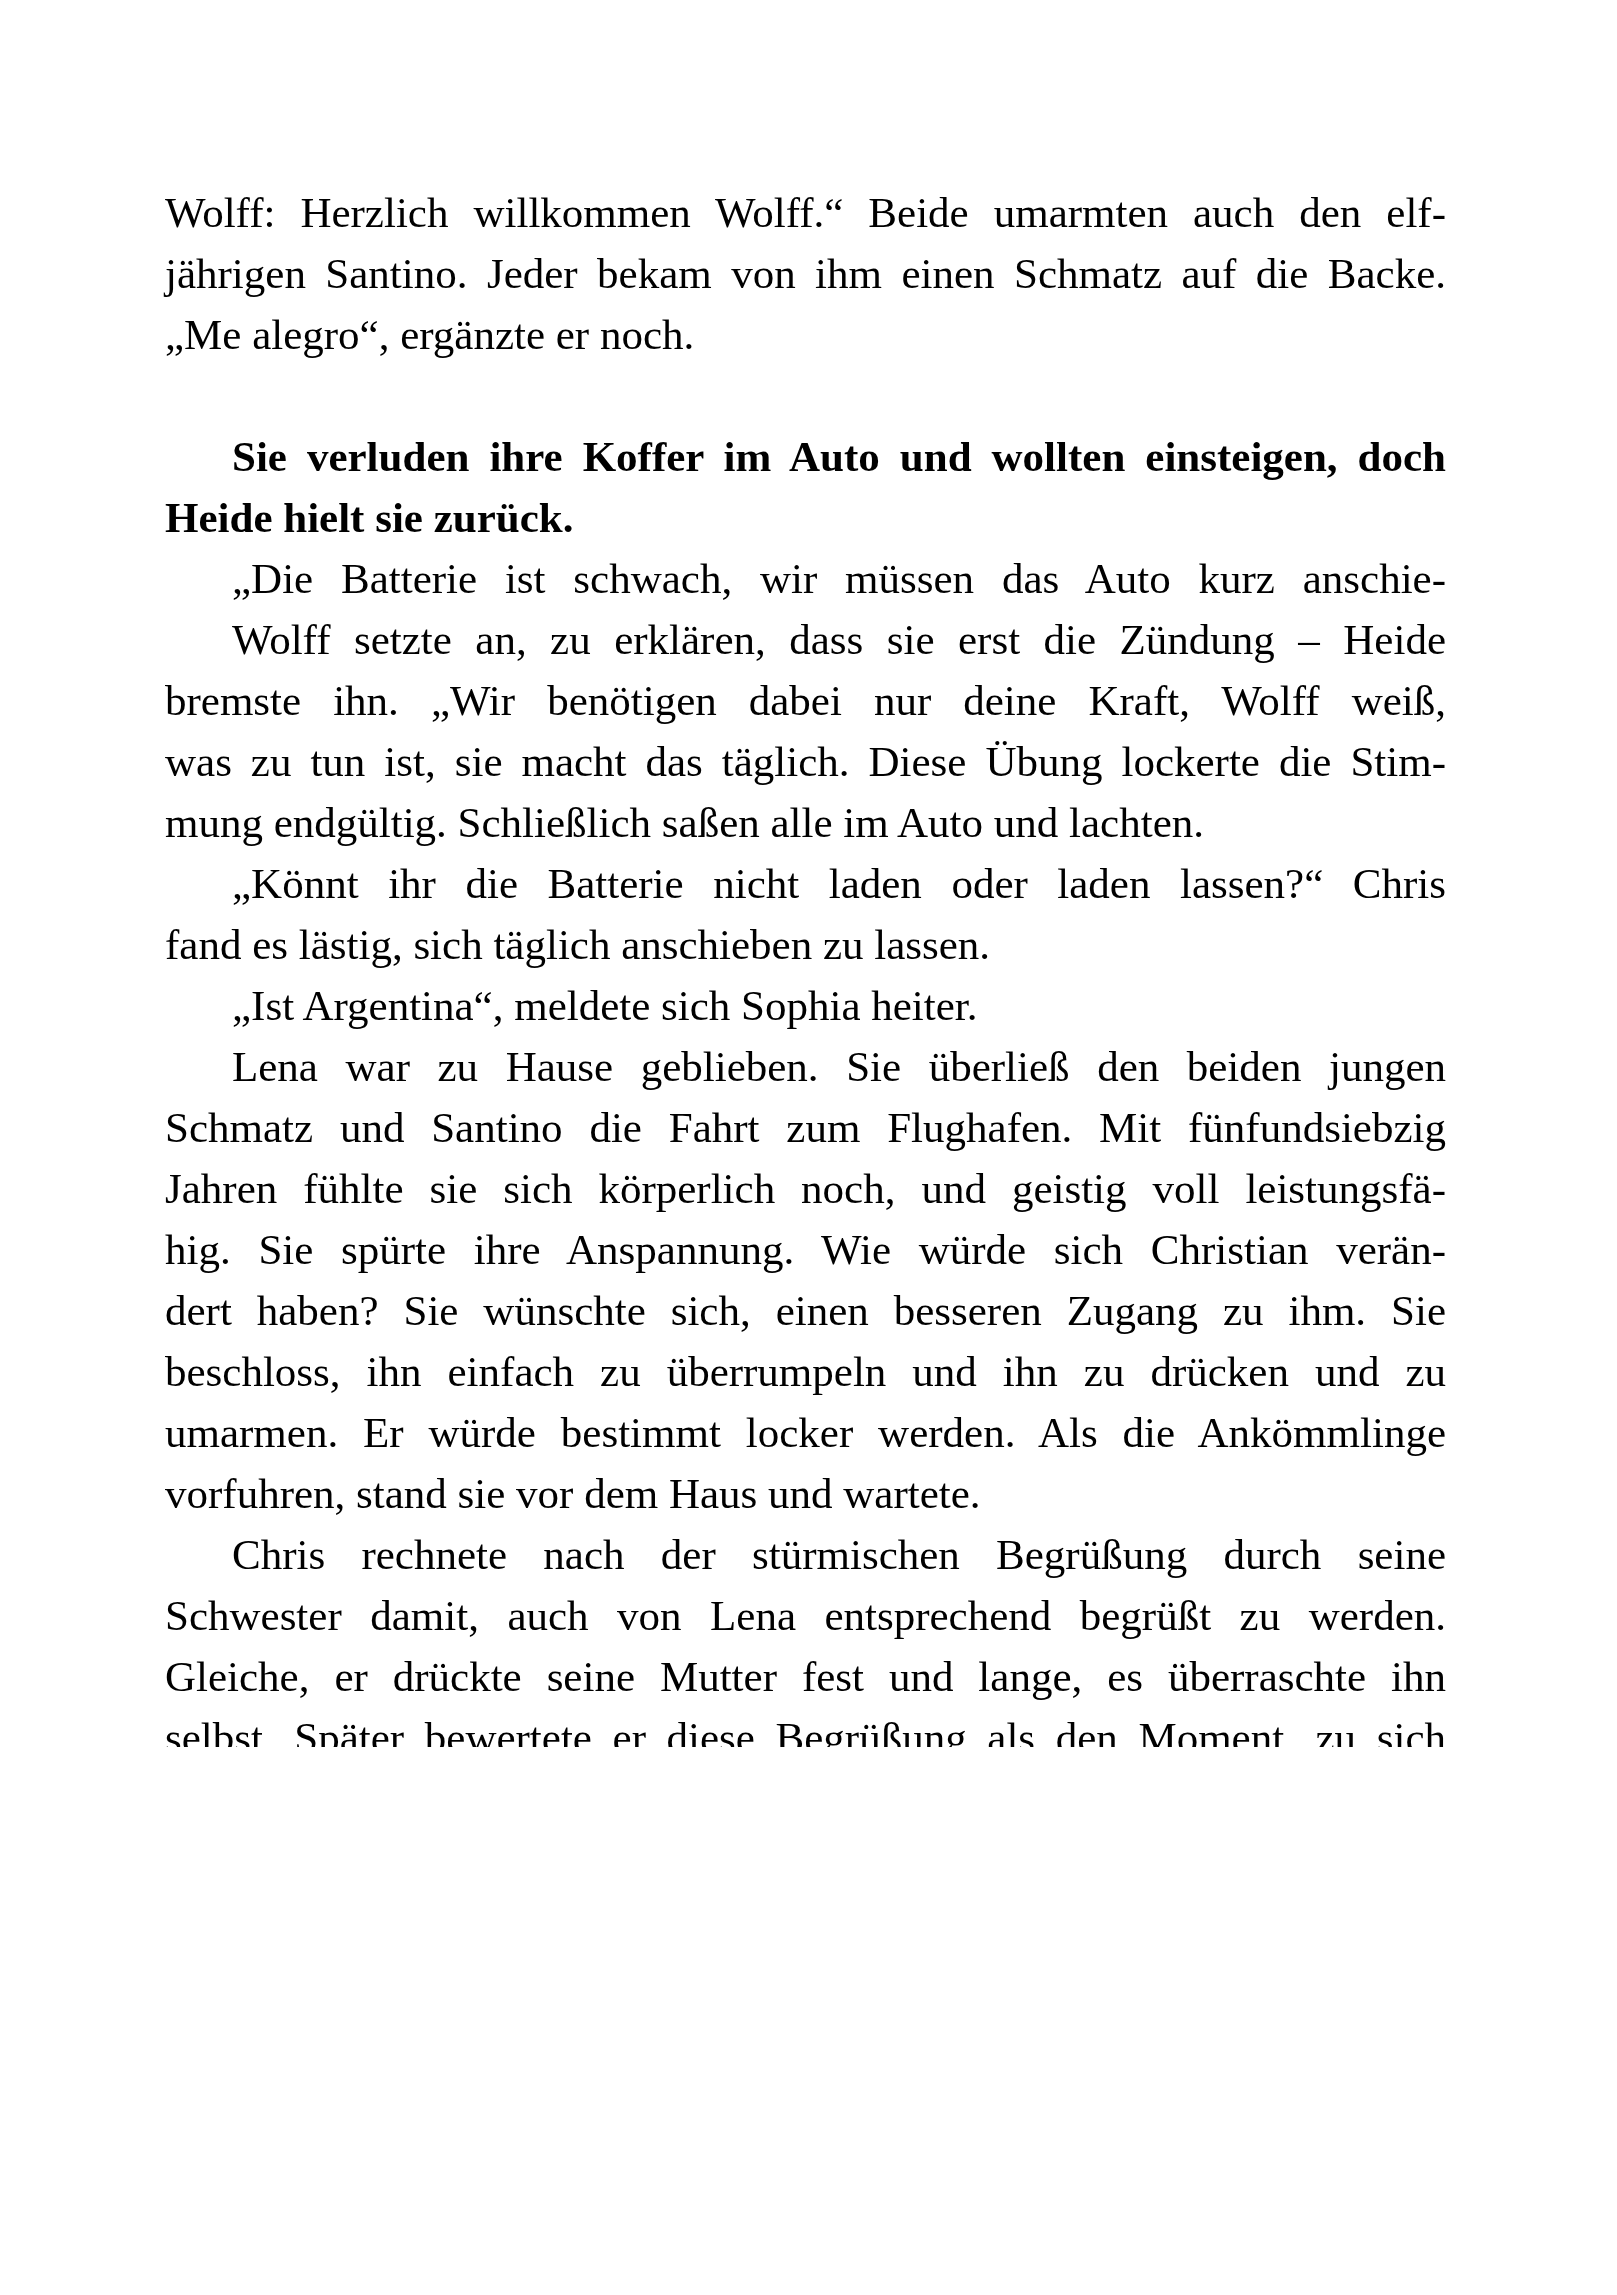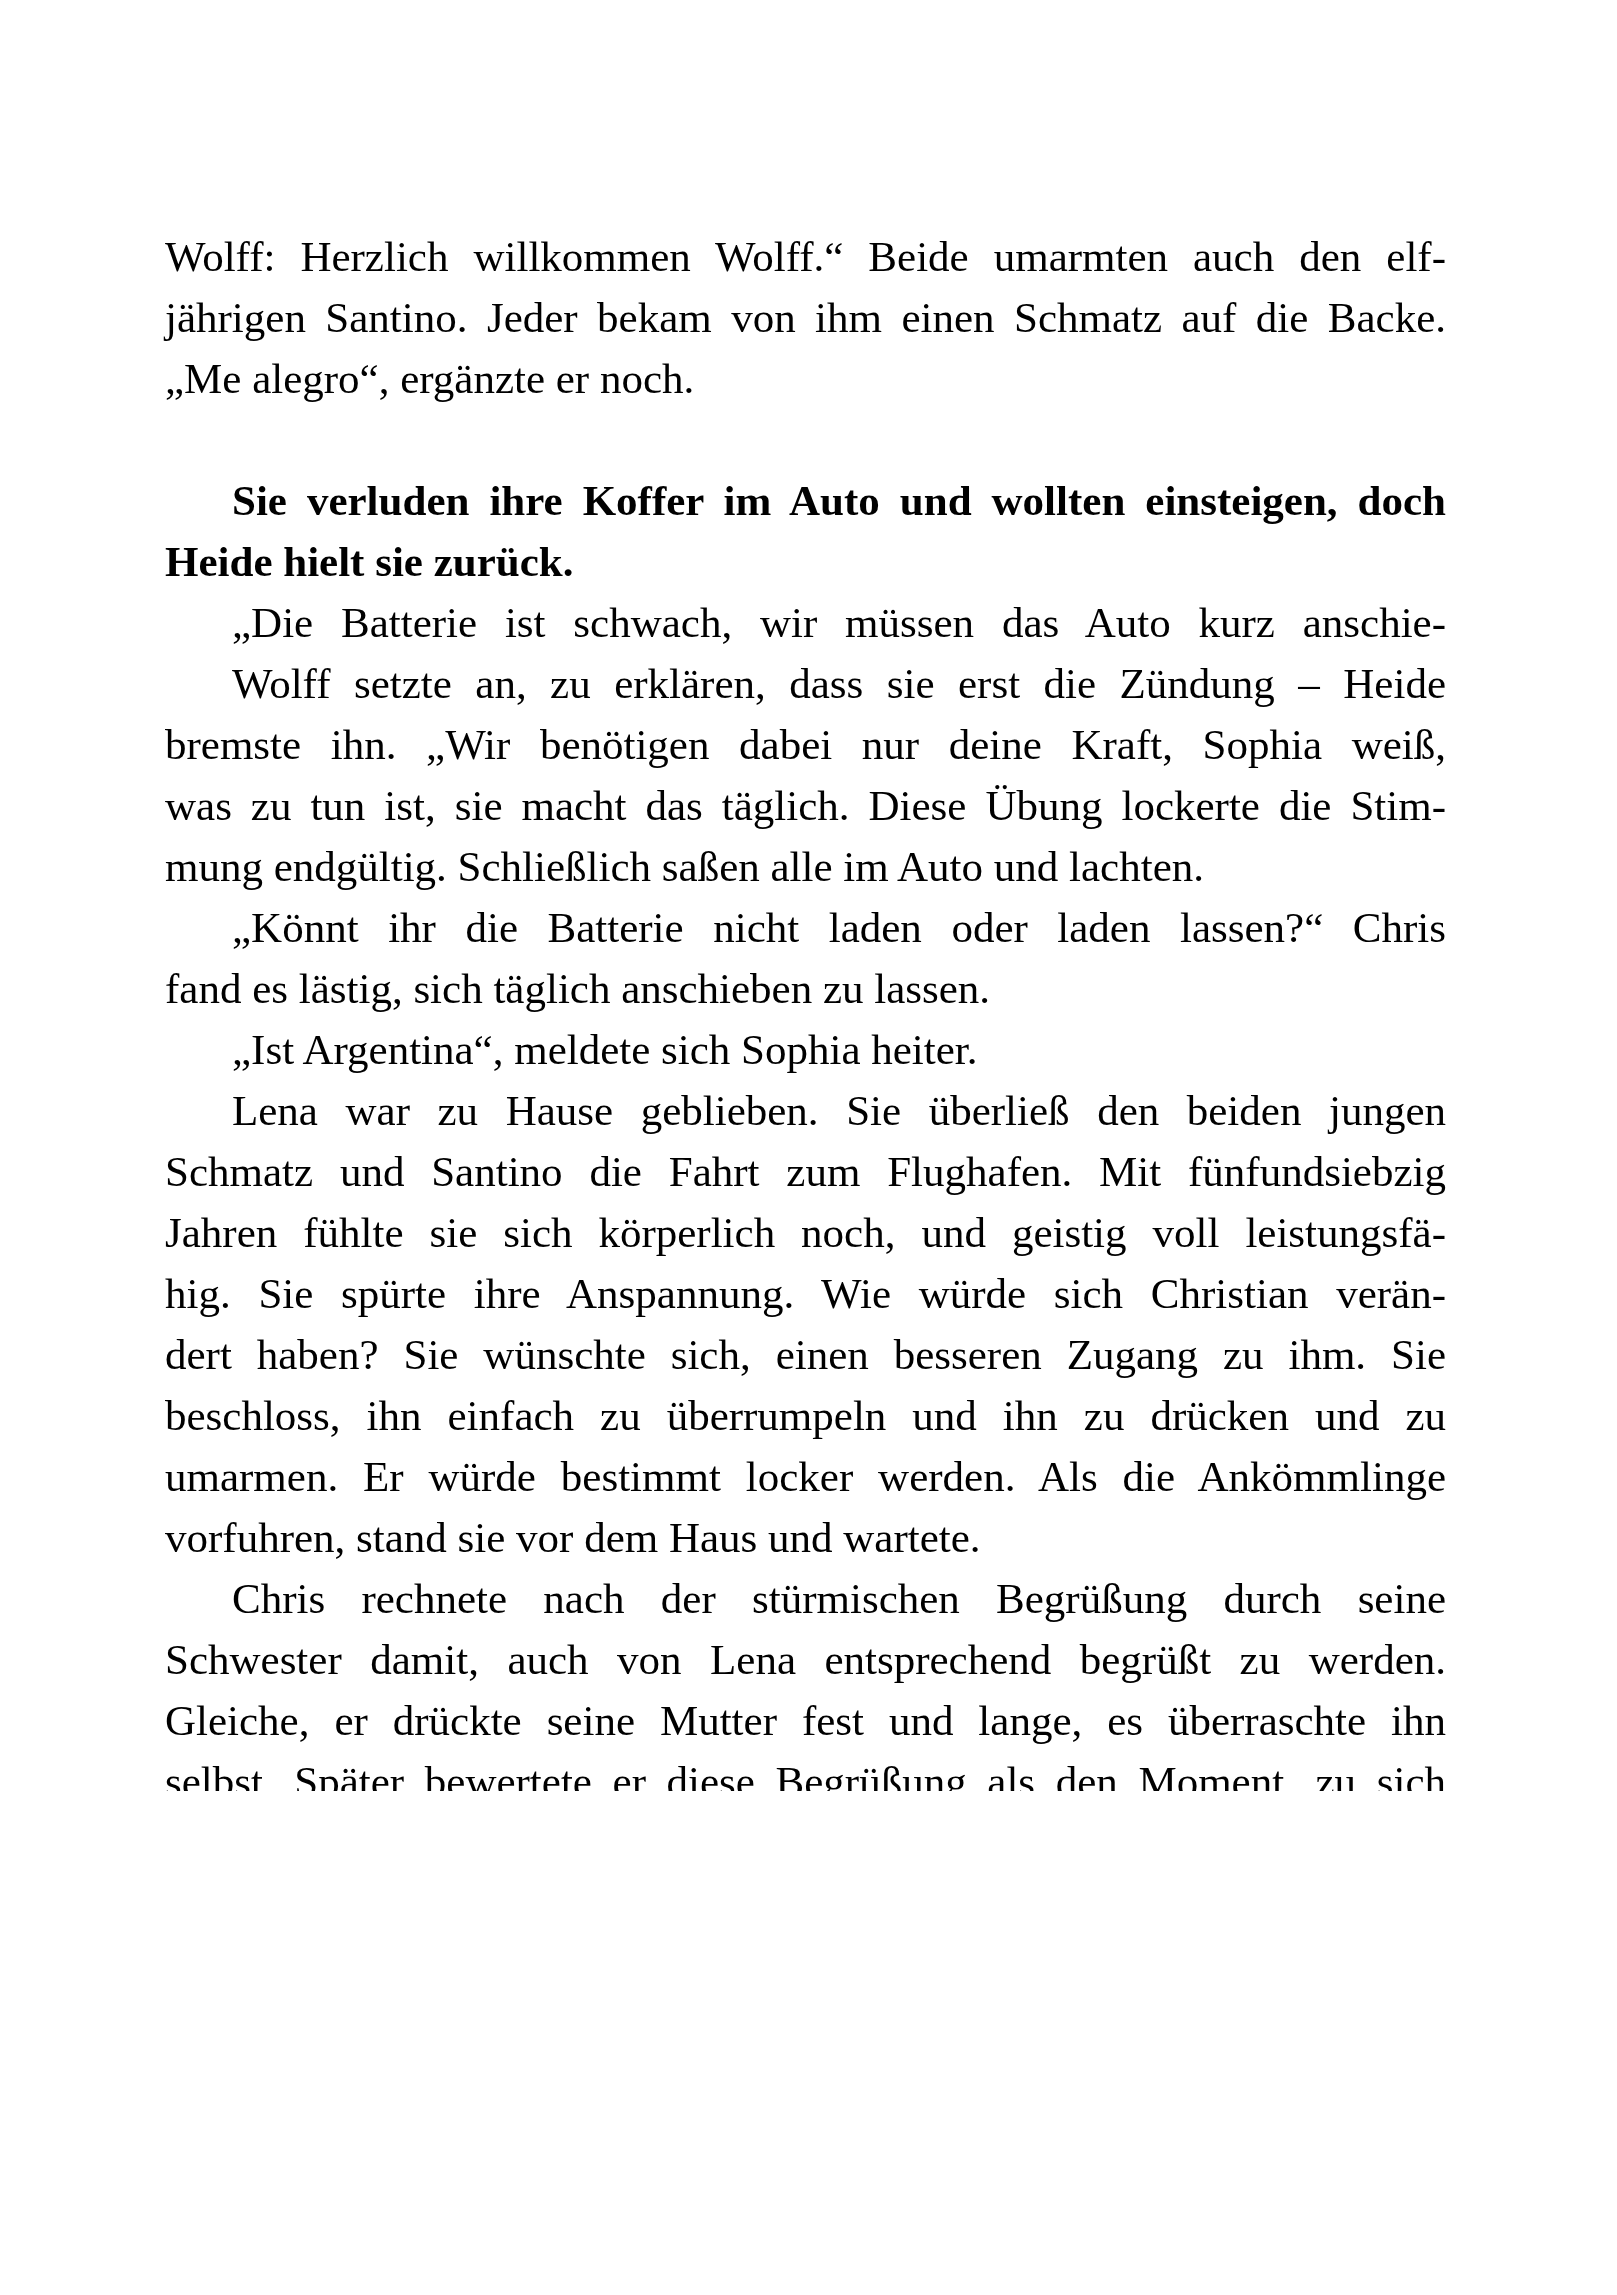--- a/index.html
+++ b/index.html
@@ -9,21 +9,20 @@
     background: #ffffff;
   }
   .page {
     position: relative;
     width: 1618px;
     height: 1747px;
     background: #ffffff;
     color: #000000;
     font-family: "Liberation Serif", "DejaVu Serif", serif;
     overflow: hidden;
-    margin-top: 44px;
   }
   .text-block {
     position: absolute;
     left: 165px;
     top: 182px;
     width: 1281px;
     font-size: 43px;
     line-height: 61px;
     font-weight: normal;
   }
@@ -68,21 +67,21 @@
       </div>
       <div class="para gap-before">
         <div class="line indent">Sie verluden ihre Koffer im Auto und wollten einsteigen, doch</div>
         <div class="line end">Heide hielt sie zurück.</div>
       </div>
       <div class="para">
         <div class="line indent">„Die Batterie ist schwach, wir müssen das Auto kurz anschie-</div>
       </div>
       <div class="para">
         <div class="line indent">Wolff setzte an, zu erklären, dass sie erst die Zündung – Heide</div>
-        <div class="line">bremste ihn. „Wir benötigen dabei nur deine Kraft, Sophia weiß,</div>
+        <div class="line">bremste ihn. „Wir benötigen dabei nur deine Kraft, Wolff weiß,</div>
         <div class="line">was zu tun ist, sie macht das täglich. Diese Übung lockerte die Stim-</div>
         <div class="line end">mung endgültig. Schließlich saßen alle im Auto und lachten.</div>
       </div>
       <div class="para">
         <div class="line indent">„Könnt ihr die Batterie nicht laden oder laden lassen?“ Chris</div>
         <div class="line end">fand es lästig, sich täglich anschieben zu lassen.</div>
       </div>
       <div class="para">
         <div class="line indent end">„Ist Argentina“, meldete sich Sophia heiter.</div>
       </div>

